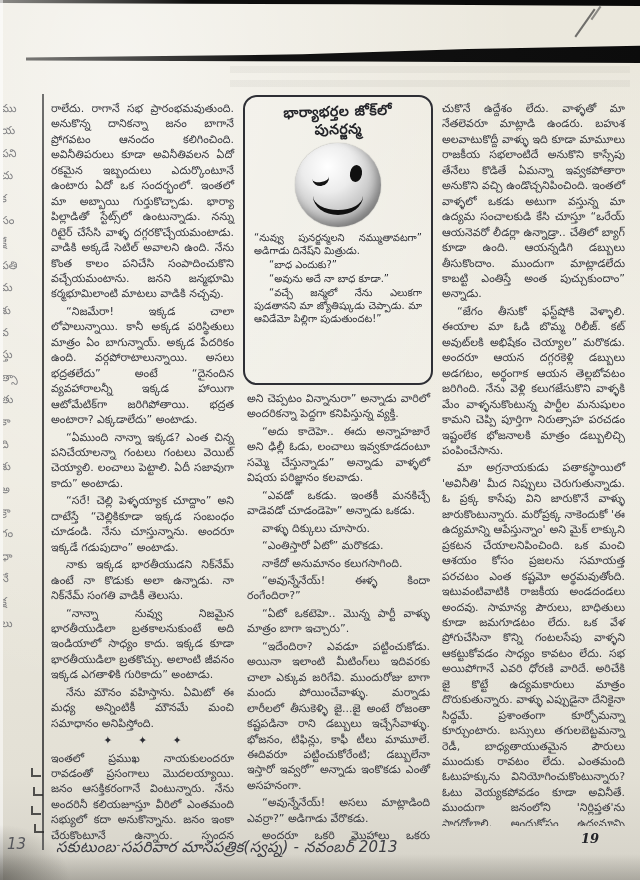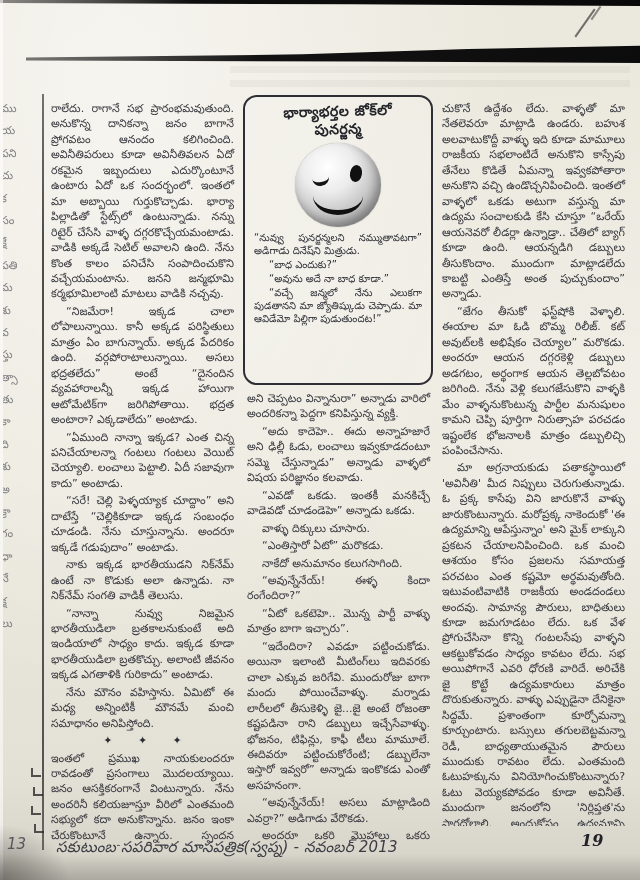--- a/index.html
+++ b/index.html
@@ -62,21 +62,21 @@
     border-radius:50%;transform:rotate(10deg);}
   .mouth{position:absolute;left:50%;bottom:12px;width:50px;height:24px;transform:translateX(-50%);
     border-bottom:5px solid #101010;border-radius:0 0 25px 25px / 0 0 19px 19px;}
   .joke-text{font-size:10px;line-height:13px;text-align:justify;color:#2e2f36;}
   .joke-text p{margin:0 0 1px 0;}
   
   .footer-left-num{position:absolute;left:7px;top:835px;font-size:15px;color:#55565b;
     font-style:italic;}
   .footer-line{position:absolute;left:56px;top:838px;font-size:15px;font-style:italic;
     color:#3b3c43;letter-spacing:.2px;}
-  .page-num{position:absolute;left:581px;top:831px;font-size:16px;font-weight:bold;
+  .page-num{position:absolute;left:581px;top:831px;font-size:13px;font-weight:bold;
     font-style:italic;color:#222328;font-family:"DejaVu Serif","Liberation Serif",serif;}
 </style>
 </head>
 <body>
 
 <div class="scan">
 
   <div class="top-line"></div>
   <div class="top-band"></div>
   <div class="scratch1"></div>

